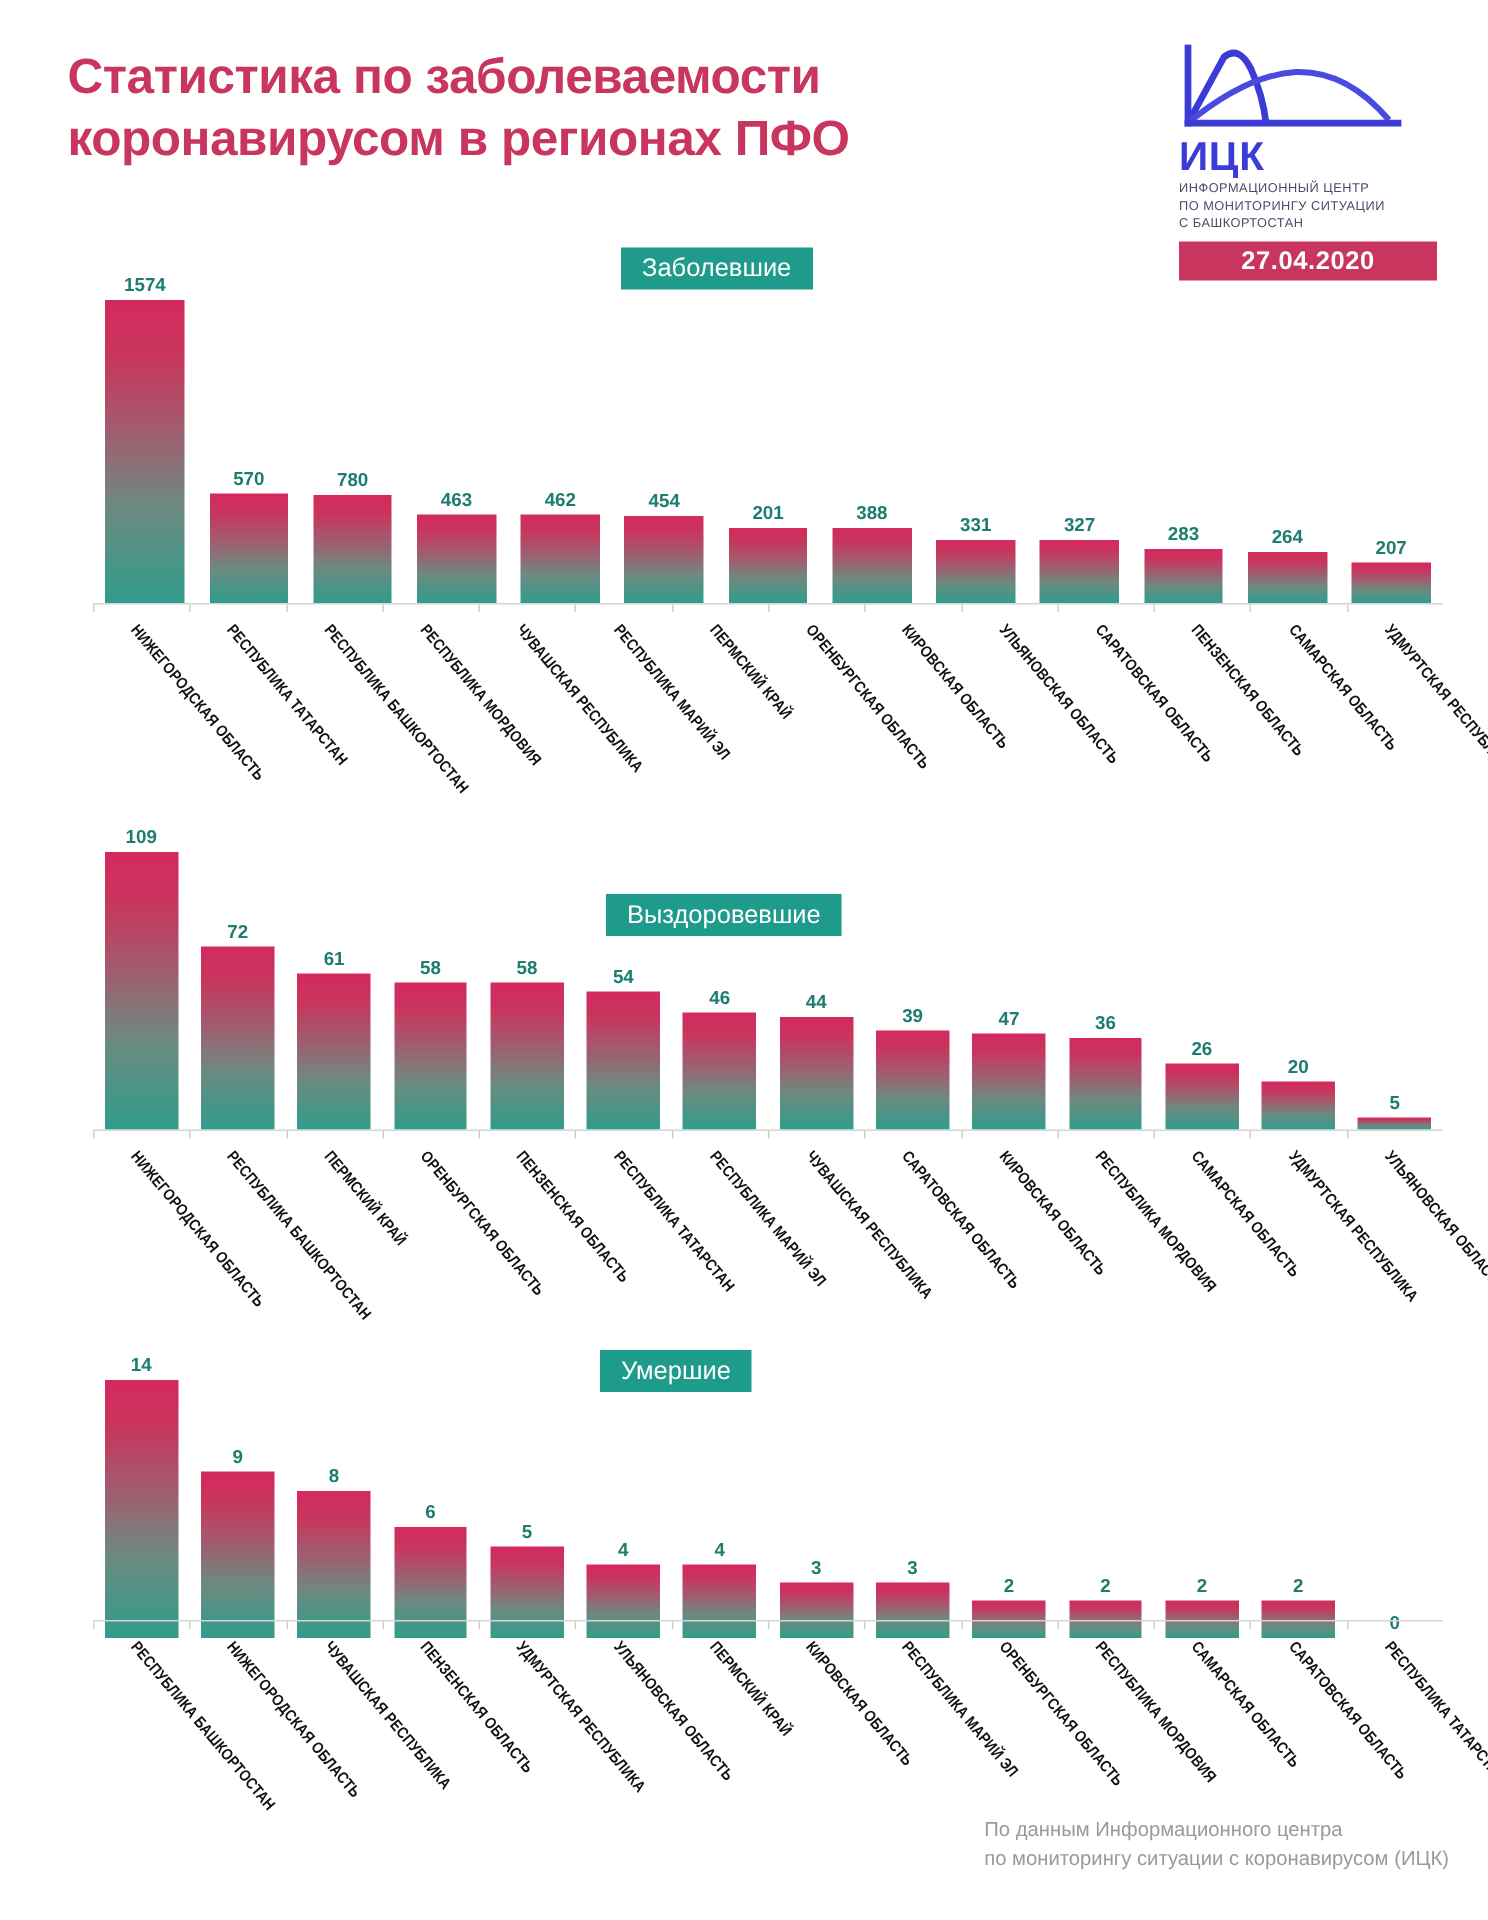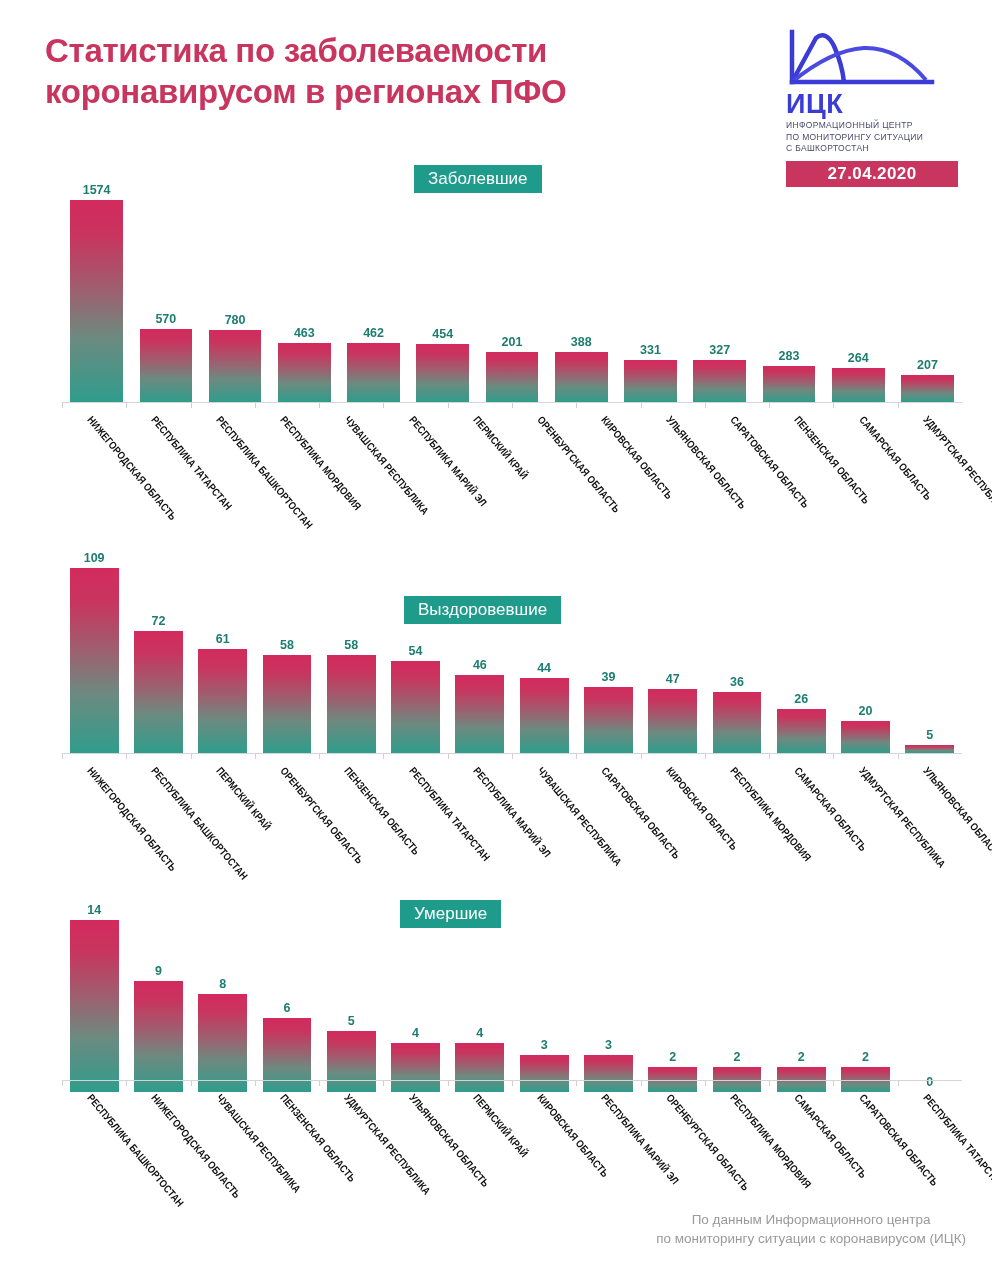--- a/index.html
+++ b/index.html
@@ -82,21 +82,21 @@
     transform: rotate(50deg);
     white-space: nowrap;
     font-size: 9px; font-weight: bold;
     color: #111; letter-spacing: 0.1px;
     transform: rotate(50deg) scaleY(1.18);
   }
 
   
   .footer {
     position: absolute; right: 26px; top: 1210px;
-    text-align: center; color: #9a9a9a;
+    text-align: left; color: #9a9a9a;
     font-size: 13.5px; line-height: 19px; margin-left: 41px;
   }
   .footer .ln { display: block; }
 </style>
 </head>
 <body>
 
 <div class="page">
 
   <div class="header">

